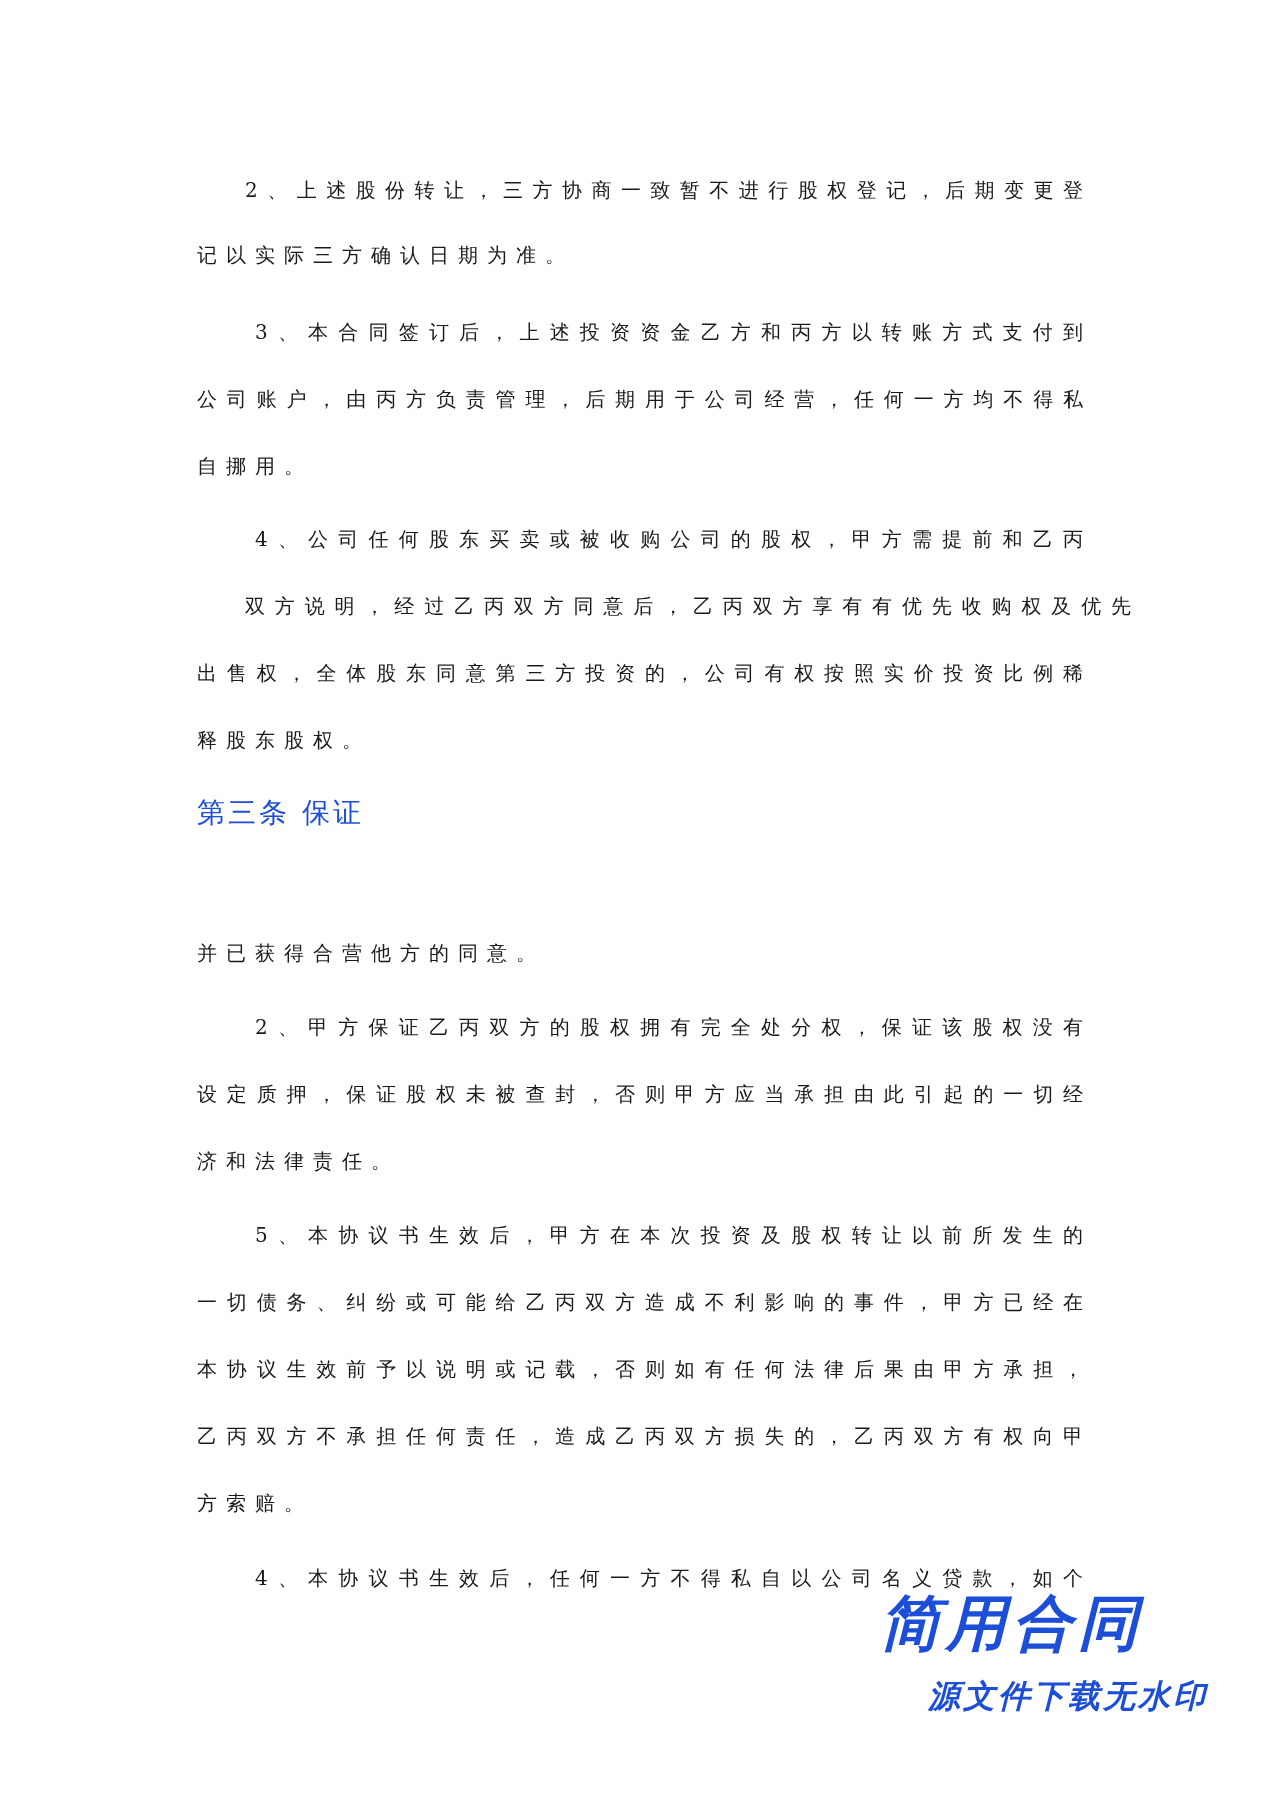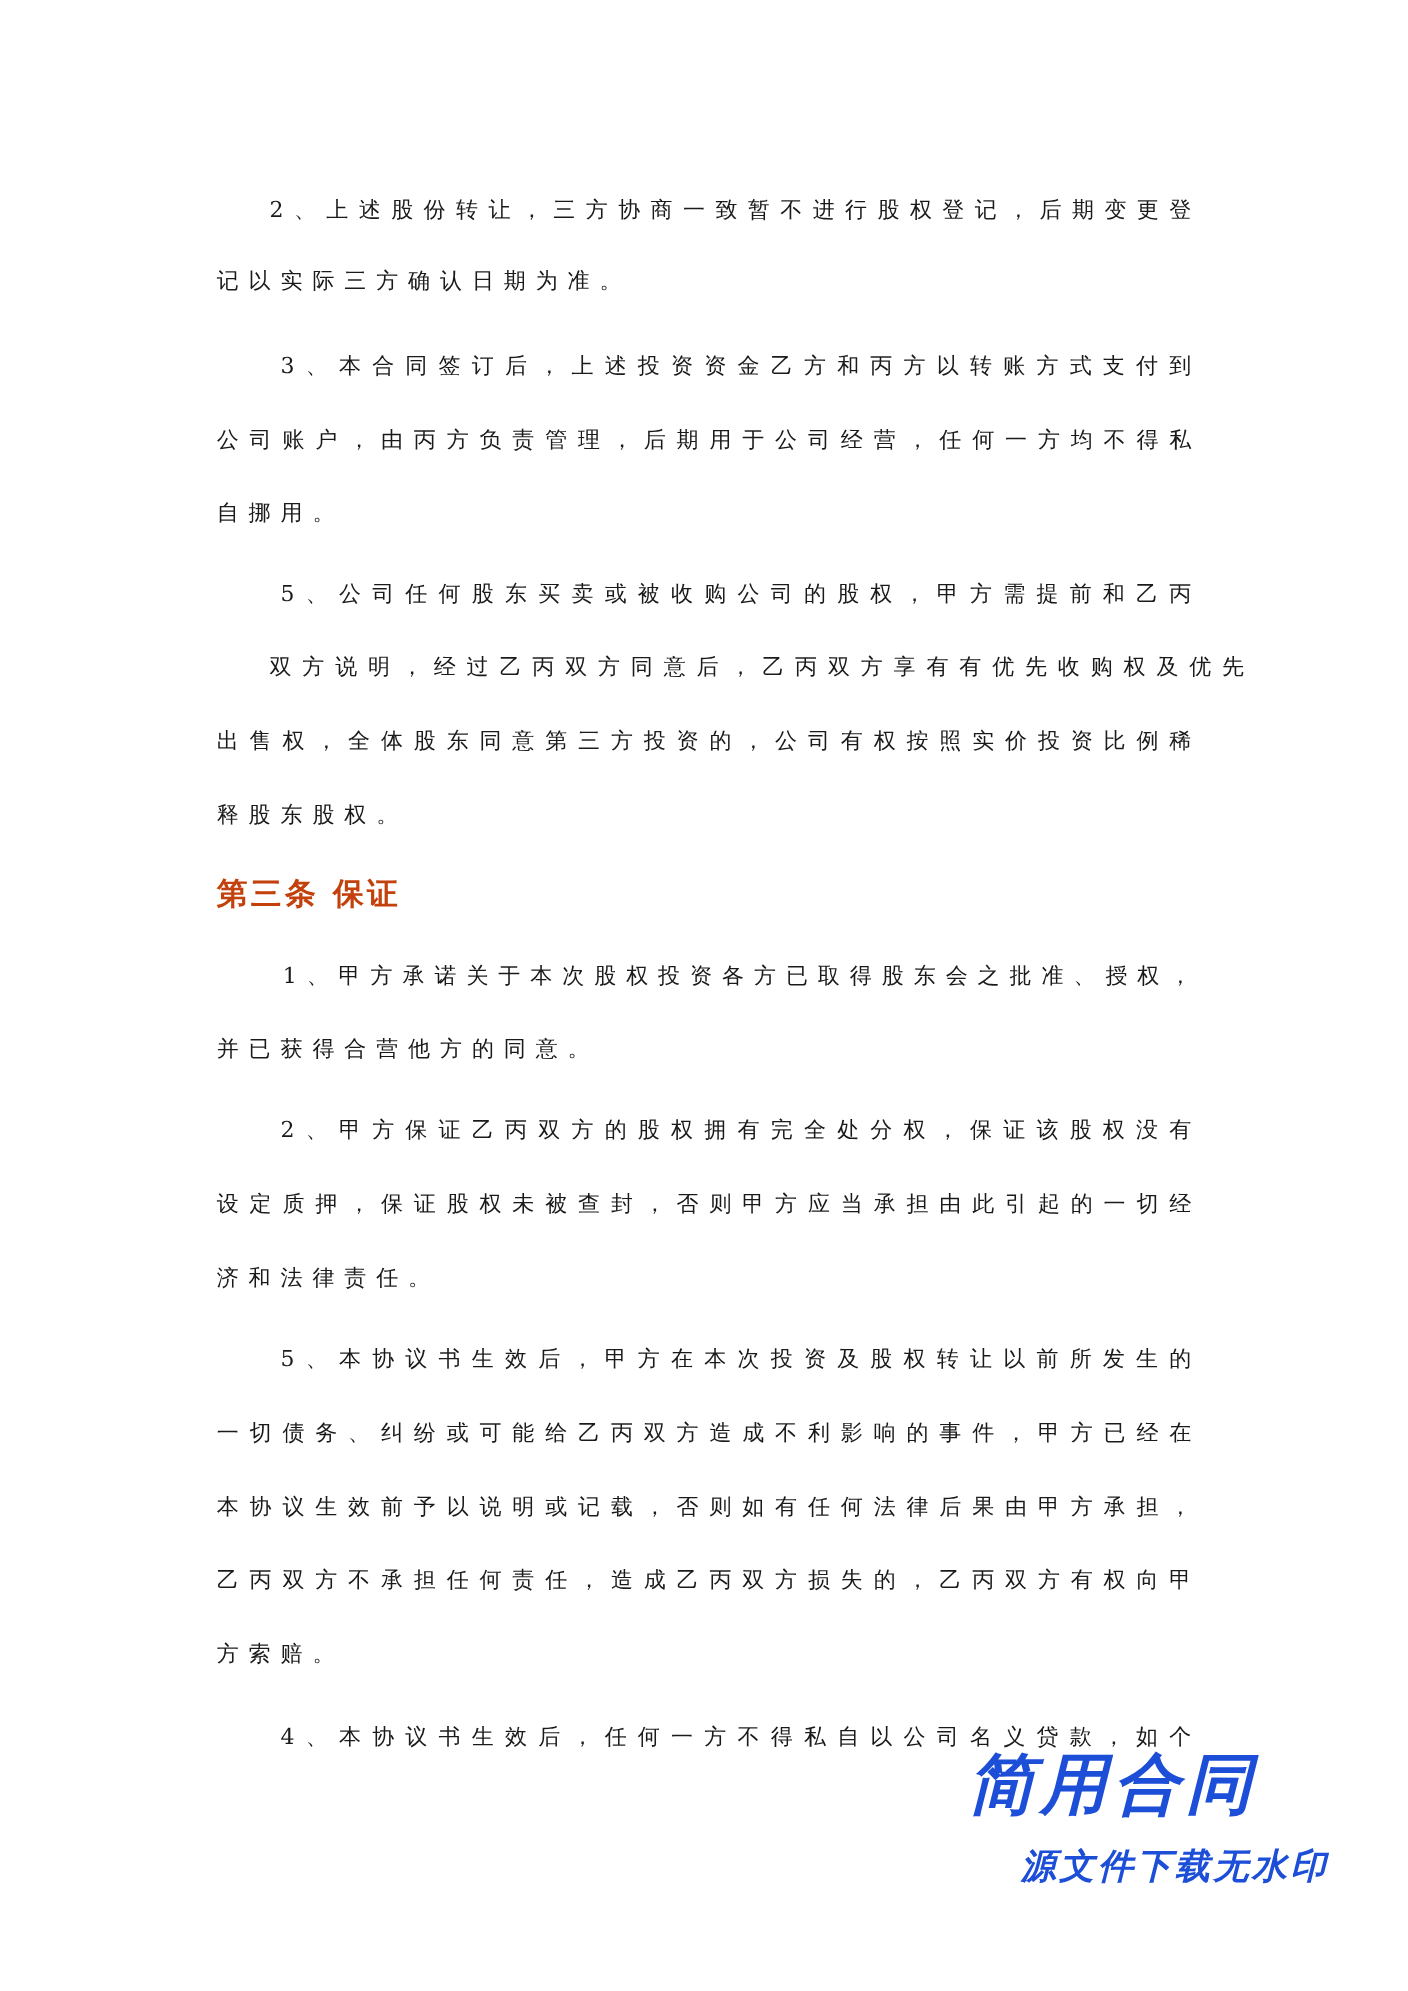--- a/index.html
+++ b/index.html
@@ -18,25 +18,25 @@
     height: 40px;
     white-space: nowrap;
     text-align: justify;
     text-align-last: justify;
     overflow: visible;
   }
   .line.last { text-align-last: left; letter-spacing: 9px; }
   .heading {
     position: absolute;
     font-family: "DejaVu Sans", "Liberation Sans", sans-serif;
-    font-weight: bold;
+    font-weight: normal;
     font-size: 28px;
     line-height: 40px;
     letter-spacing: 3px;
-    color: #c2410c;
+    color: #1d4ed8;
     text-align: center;
   }
   .watermark {
     position: absolute;
     font-family: "DejaVu Sans", "Liberation Sans", sans-serif;
     font-weight: bold;
     font-style: italic;
     color: #1d4ed8;
     white-space: nowrap;
   }
@@ -48,28 +48,27 @@
 
 <div class="page">
 
   <div class="line" style="left:245px; top:170px; width:838px;">2、上述股份转让，三方协商一致暂不进行股权登记，后期变更登</div>
   <div class="line last" style="left:197px; top:235px;">记以实际三方确认日期为准。</div>
 
   <div class="line" style="left:255px; top:312px; width:828px;">3、本合同签订后，上述投资资金乙方和丙方以转账方式支付到</div>
   <div class="line" style="left:197px; top:379px; width:886px;">公司账户，由丙方负责管理，后期用于公司经营，任何一方均不得私</div>
   <div class="line last" style="left:197px; top:446px;">自挪用。</div>
 
-  <div class="line" style="left:255px; top:519px; width:828px;">5、公司任何股东买卖或被收购公司的股权，甲方需提前和乙丙</div>
+  <div class="line" style="left:255px; top:519px; width:828px;">4、公司任何股东买卖或被收购公司的股权，甲方需提前和乙丙</div>
   <div class="line" style="left:197px; top:586px; width:886px;margin-left:48px;">双方说明，经过乙丙双方同意后，乙丙双方享有有优先收购权及优先</div>
   <div class="line" style="left:197px; top:653px; width:886px;">出售权，全体股东同意第三方投资的，公司有权按照实价投资比例稀</div>
   <div class="line last" style="left:197px; top:720px;">释股东股权。</div>
 
   <div class="heading" style="left:197px; top:793px;">第三条 保证</div>
 
-  <div class="line" style="left:257px; top:867px; width:826px;">1、甲方承诺关于本次股权投资各方已取得股东会之批准、授权，</div>
   <div class="line last" style="left:197px; top:933px;">并已获得合营他方的同意。</div>
 
   <div class="line" style="left:255px; top:1007px; width:828px;">2、甲方保证乙丙双方的股权拥有完全处分权，保证该股权没有</div>
   <div class="line" style="left:197px; top:1074px; width:886px;">设定质押，保证股权未被查封，否则甲方应当承担由此引起的一切经</div>
   <div class="line last" style="left:197px; top:1141px;">济和法律责任。</div>
 
   <div class="line" style="left:255px; top:1215px; width:828px;">5、本协议书生效后，甲方在本次投资及股权转让以前所发生的</div>
   <div class="line" style="left:197px; top:1282px; width:886px;">一切债务、纠纷或可能给乙丙双方造成不利影响的事件，甲方已经在</div>
   <div class="line" style="left:197px; top:1349px; width:886px;">本协议生效前予以说明或记载，否则如有任何法律后果由甲方承担，</div>
   <div class="line" style="left:197px; top:1416px; width:886px;">乙丙双方不承担任何责任，造成乙丙双方损失的，乙丙双方有权向甲</div>

